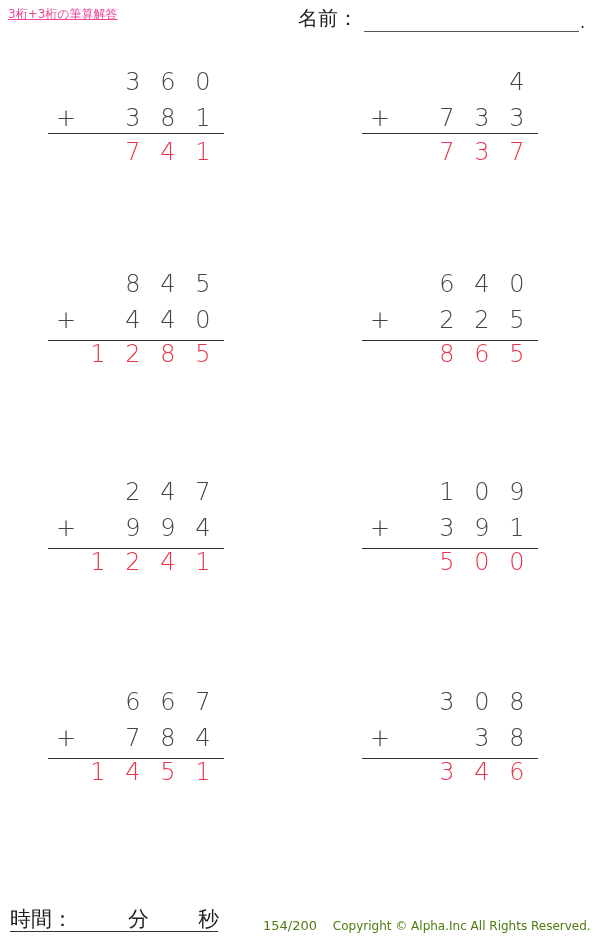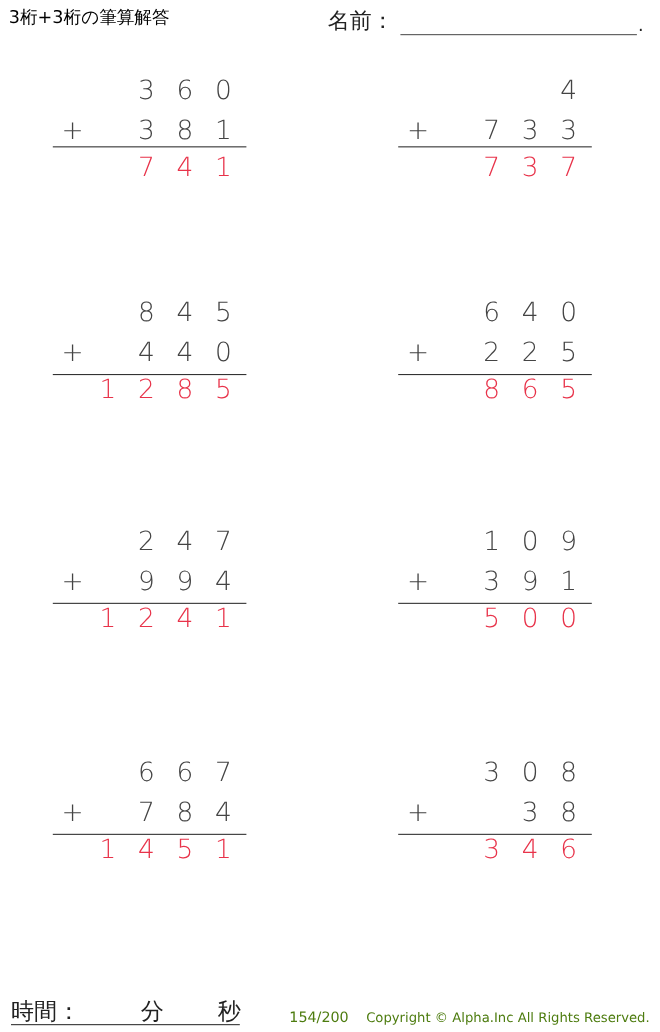--- a/index.html
+++ b/index.html
@@ -1,18 +1,18 @@
 <!DOCTYPE html>
 <html><head>
 <meta charset="utf-8">
 <style>
   html, body { margin:0; padding:0; background:#ffffff; }
   body { width:600px; height:938px; position:relative; overflow:hidden;
          font-family:"DejaVu Sans", "Liberation Sans", sans-serif; color:#333; }
-  .title { position:absolute; left:8px; top:6px; font-size:16px; color:#000000; }
+  .title { position:absolute; left:8px; top:6px; font-size:12px; color:#ec4899;text-decoration:underline; }
   .name-wrap { position:absolute; left:298px; top:5px; font-size:20px; color:#222; display:flex; align-items:flex-end; }
   .name-line { display:inline-block; width:215px; border-bottom:1px solid #555; height:22px; margin-left:6px; }
   .name-dot { font-size:16px; margin-left:1px; }
   .problem { position:absolute; width:176px; height:120px; }
   .digit { position:absolute; width:30px; text-align:center; font-size:24px; line-height:28px; font-weight:300; color:#444; font-family:"DejaVu Sans", sans-serif; }
   .ans { color:#e8334a; }
   .plus { position:absolute; left:8px; font-size:24px; line-height:28px; color:#444; font-weight:300; }
   .rule { position:absolute; left:0; width:176px; height:0; border-top:1.5px solid #333; top:58px; }
   .footer-time { position:absolute; left:10px; top:905px; font-size:21px; color:#222; border-bottom:1.5px solid #333; width:208px; height:26px; }
   .footer-time span { position:absolute; top:0; }

